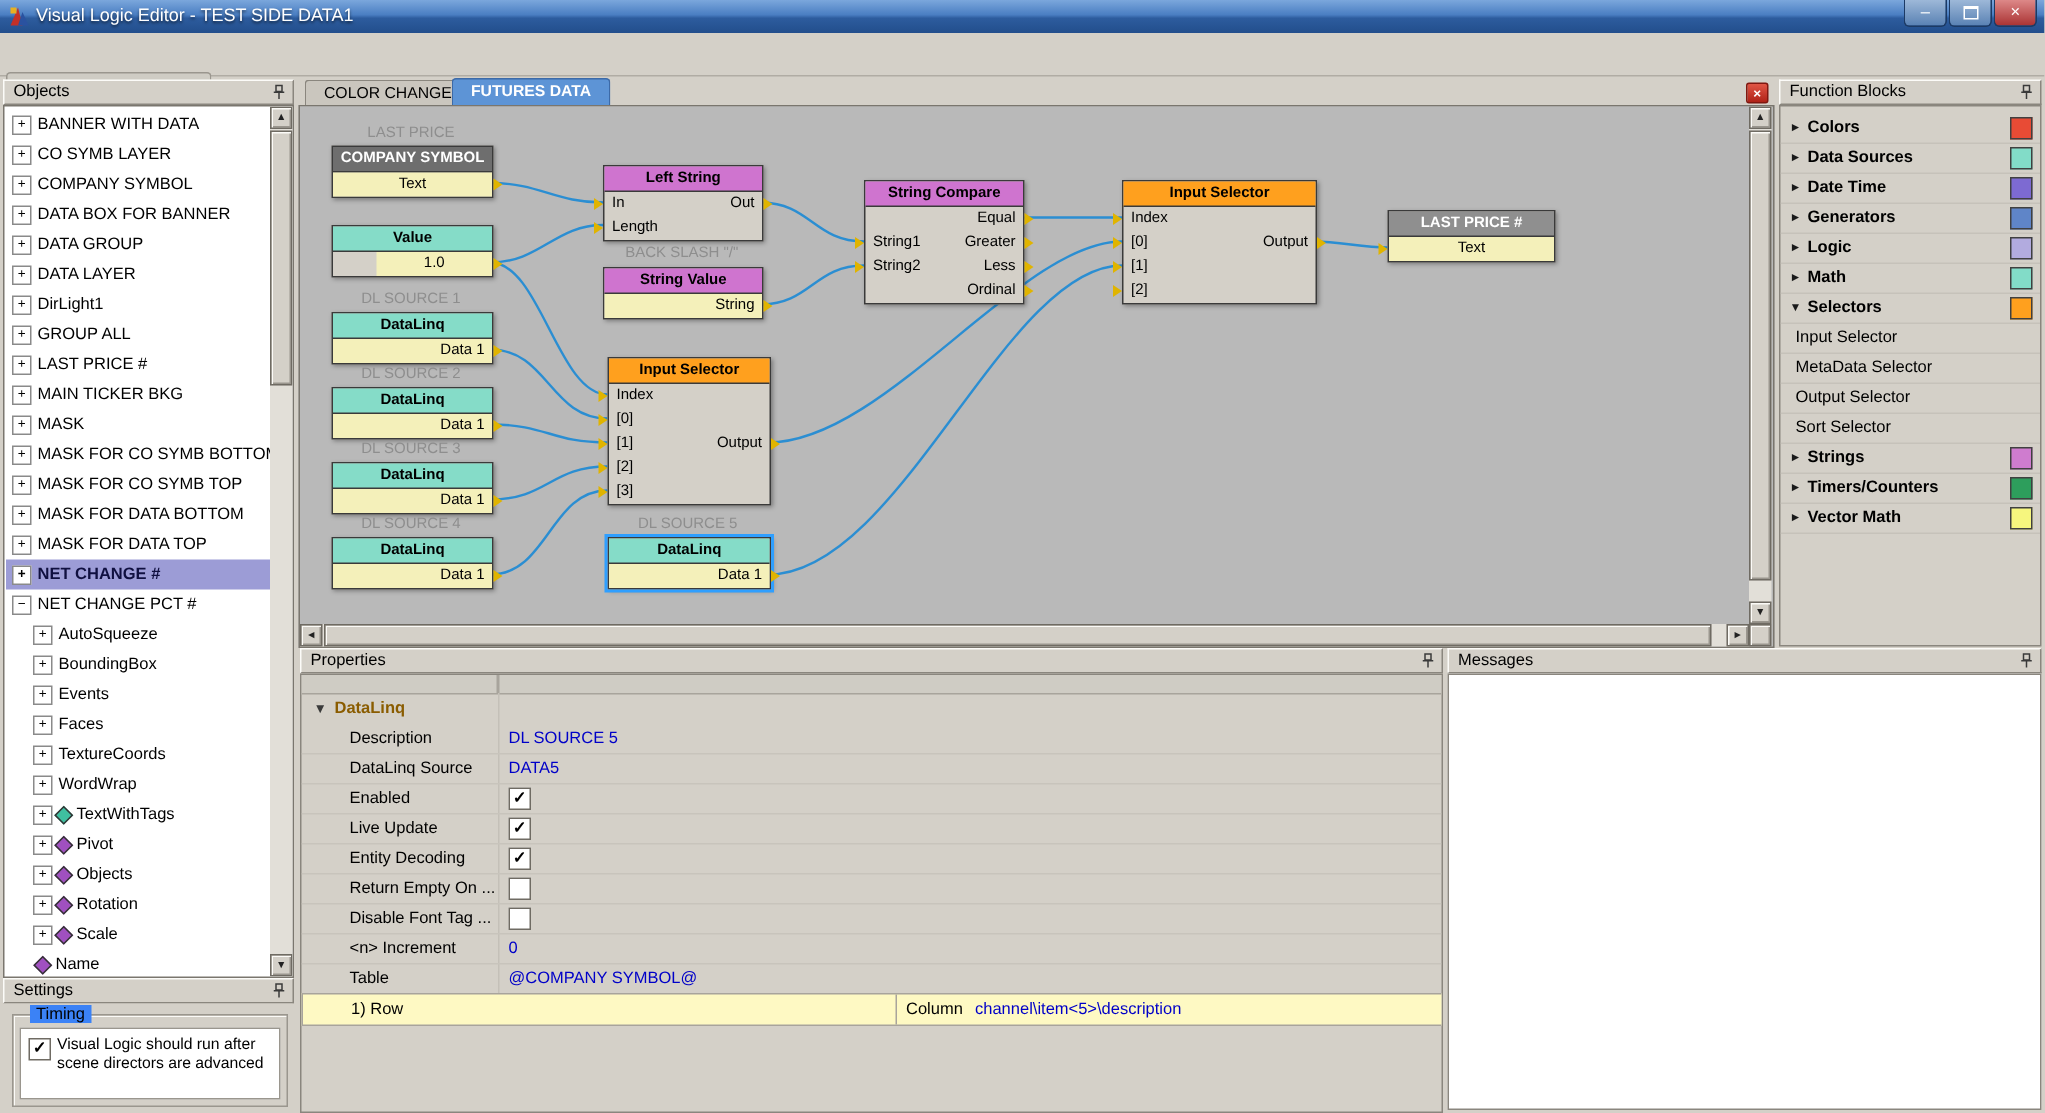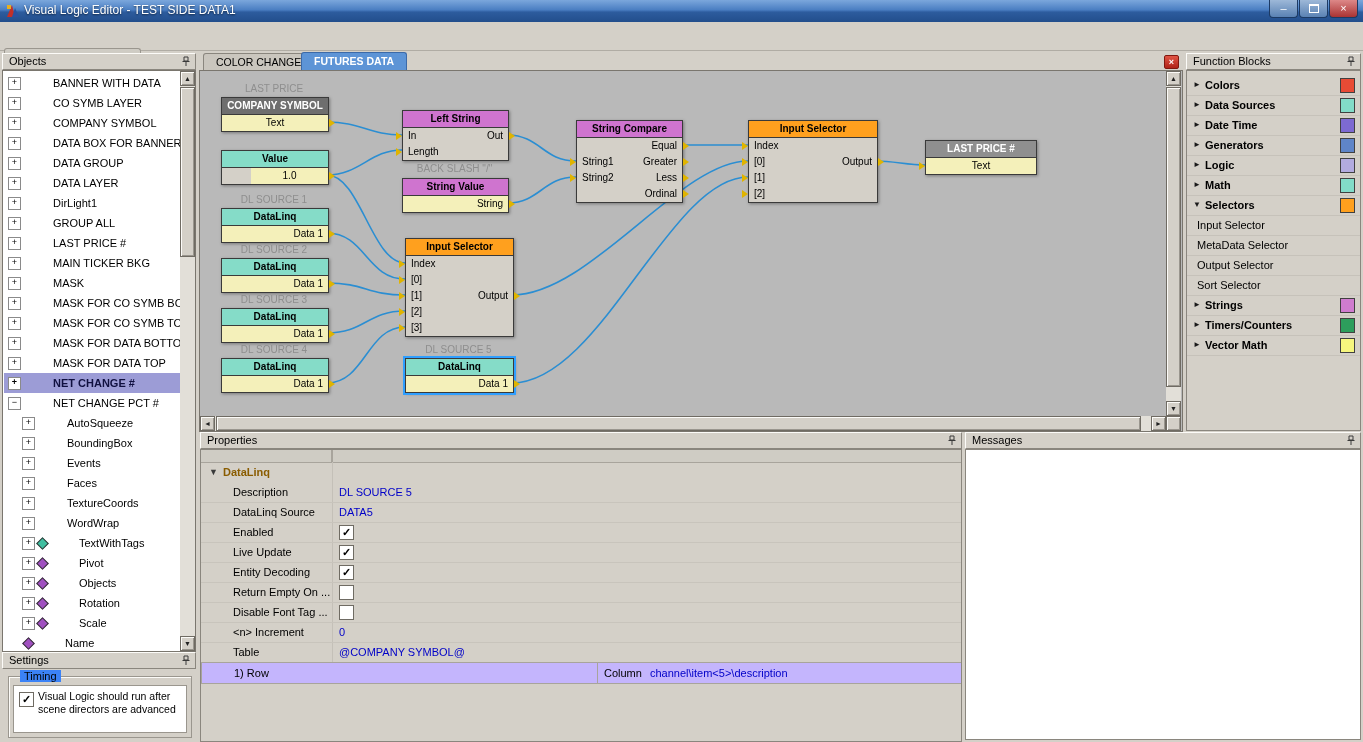--- a/index.html
+++ b/index.html
@@ -24,21 +24,21 @@
   
   .phead{height:17px;background:#d4d0c8;border:1px solid;border-color:#fcfbf8 #8a867e #8a867e #fcfbf8;
     line-height:15px;padding-left:6px;}
   .pin{position:absolute;top:2px;right:3px;width:12px;height:12px;}
   
   .objbody{left:2px;top:70px;width:194px;height:582px;background:#fff;border:1px solid #7a766e;overflow:hidden;}
   .trow{position:absolute;left:1px;width:176px;height:20px;line-height:20px;white-space:nowrap;}
   .trow.sel{font-weight:bold;color:#101040;}
   .tbox{position:absolute;left:4px;top:4px;width:11px;height:11px;border:1px solid #8a8a8a;background:#fff;
     font-size:9px;line-height:9px;text-align:center;color:#000;}
-  .tlabel{position:absolute;left:21px;margin-left:28px;}
+  .tlabel{position:absolute;left:21px;}
   .ind .tbox{left:18px;}
   .ind .tlabel{left:35px;}
   .ind.withdia .tlabel{left:47px;}
   .dia{position:absolute;top:6px;left:34px;width:7px;height:7px;transform:rotate(45deg);border:1px solid #333;}
   .dia.teal{background:#3fbfa0;}
   .dia.purple{background:#a050c0;}
   .noexp .dia{left:20px;}
   .noexp .tlabel{left:33px;}
   
   .b3{background:#d4d0c8;border:1px solid #6f6b63;
@@ -74,21 +74,21 @@
   .colsplit{position:absolute;left:130px;top:0;width:2px;height:12px;background:#a8a49c;}
   .grouprow{position:absolute;left:0;top:12px;width:760px;height:20px;line-height:20px;}
   .grouptri{position:absolute;left:8px;font-size:9px;color:#3a3a3a;}
   .grouplabel{position:absolute;left:22px;color:#8a5c00;font-weight:bold;}
   .prow{position:absolute;left:0;width:760px;height:20px;line-height:20px;border-bottom:1px solid #c8c4bc;}
   .plabel{position:absolute;left:32px;color:#000;}
   .pvalue{position:absolute;left:138px;color:#0000c8;}
   .pcheck{position:absolute;left:138px;top:3px;width:13px;height:13px;background:#fff;border:1px solid #6f6b63;
     font-size:11px;line-height:12px;text-align:center;font-weight:bold;}
   .pcolline{position:absolute;left:131px;top:12px;width:1px;height:220px;background:#c4c0b8;}
-  .prow.subgrid{background:#c4b5fd;border:1px solid #a8a49c;}
+  .prow.subgrid{background:#fef9c3;border:1px solid #a8a49c;}
   .subdiv{position:absolute;left:395px;top:0;width:1px;height:100%;background:#a8a49c;}
   .sublabel{position:absolute;left:402px;color:#000;}
   .subvalue{position:absolute;left:448px;color:#0000c8;}
   
   .msgbody{left:965px;top:449px;width:396px;height:291px;background:#fff;border:1px solid #8a867e;}
   
   .fbbody{left:1186px;top:70px;width:175px;height:361px;background:#d4d0c8;border:1px solid #8a867e;overflow:hidden;}
   .fbrow{position:absolute;left:0;width:173px;height:20px;line-height:20px;border-bottom:1px solid #c6c2ba;}
   .fbarrow{position:absolute;left:6px;font-size:8px;color:#1a1a1a;}
   .fblabel{position:absolute;left:18px;font-weight:bold;}

